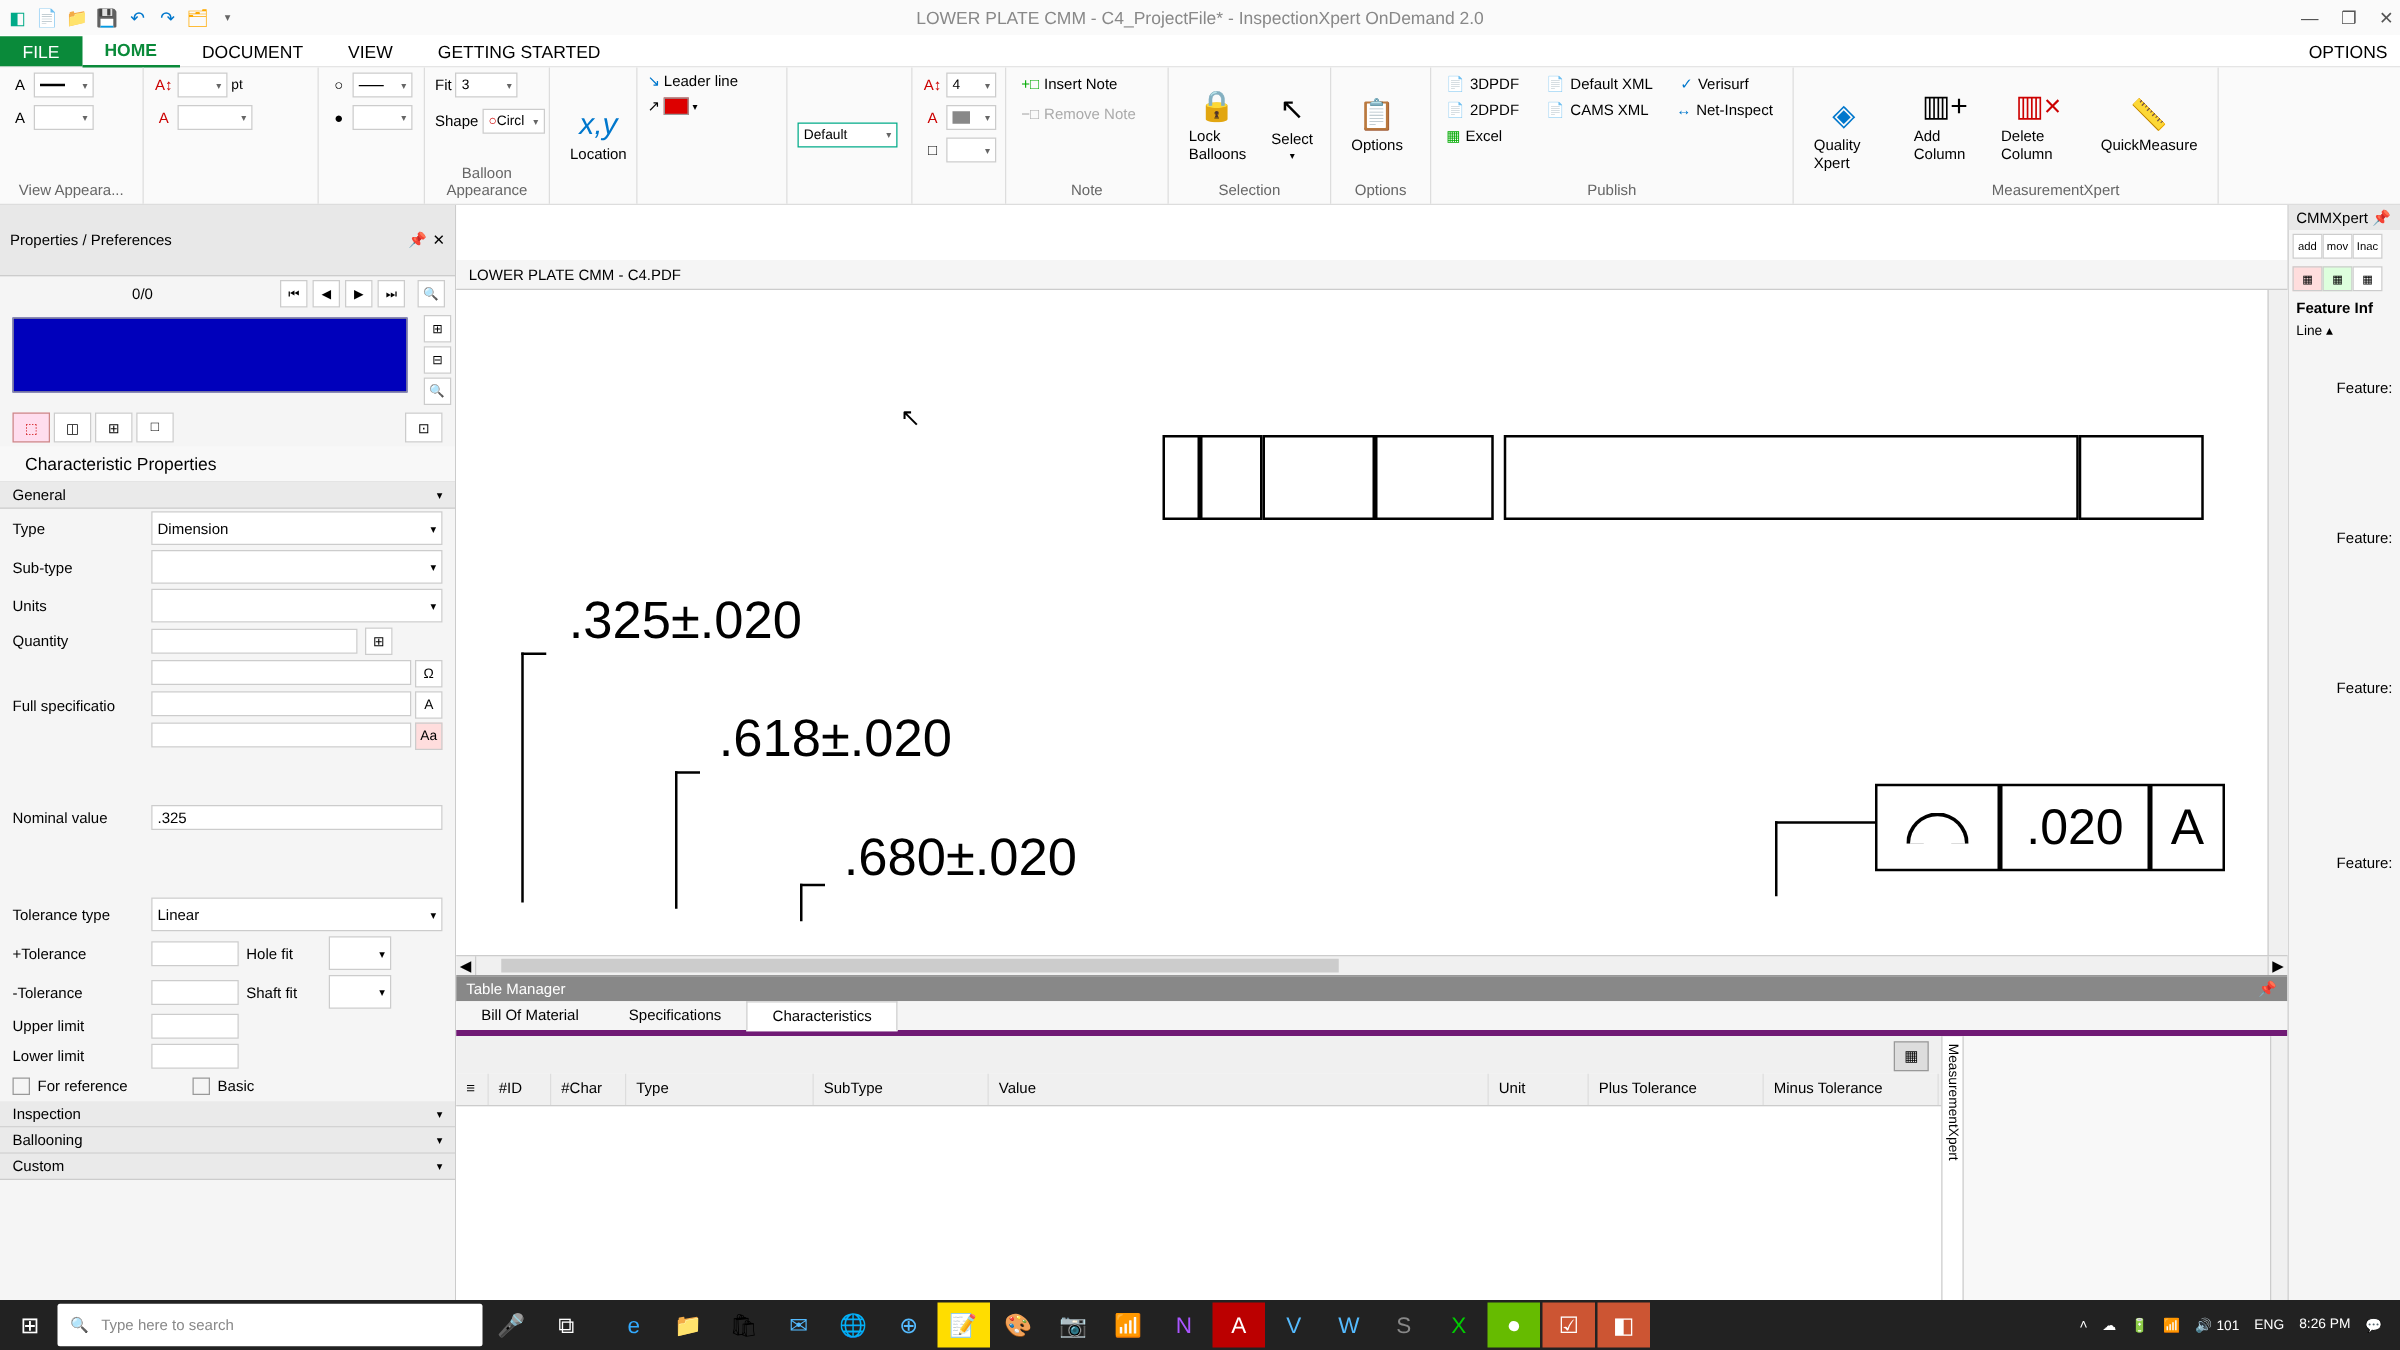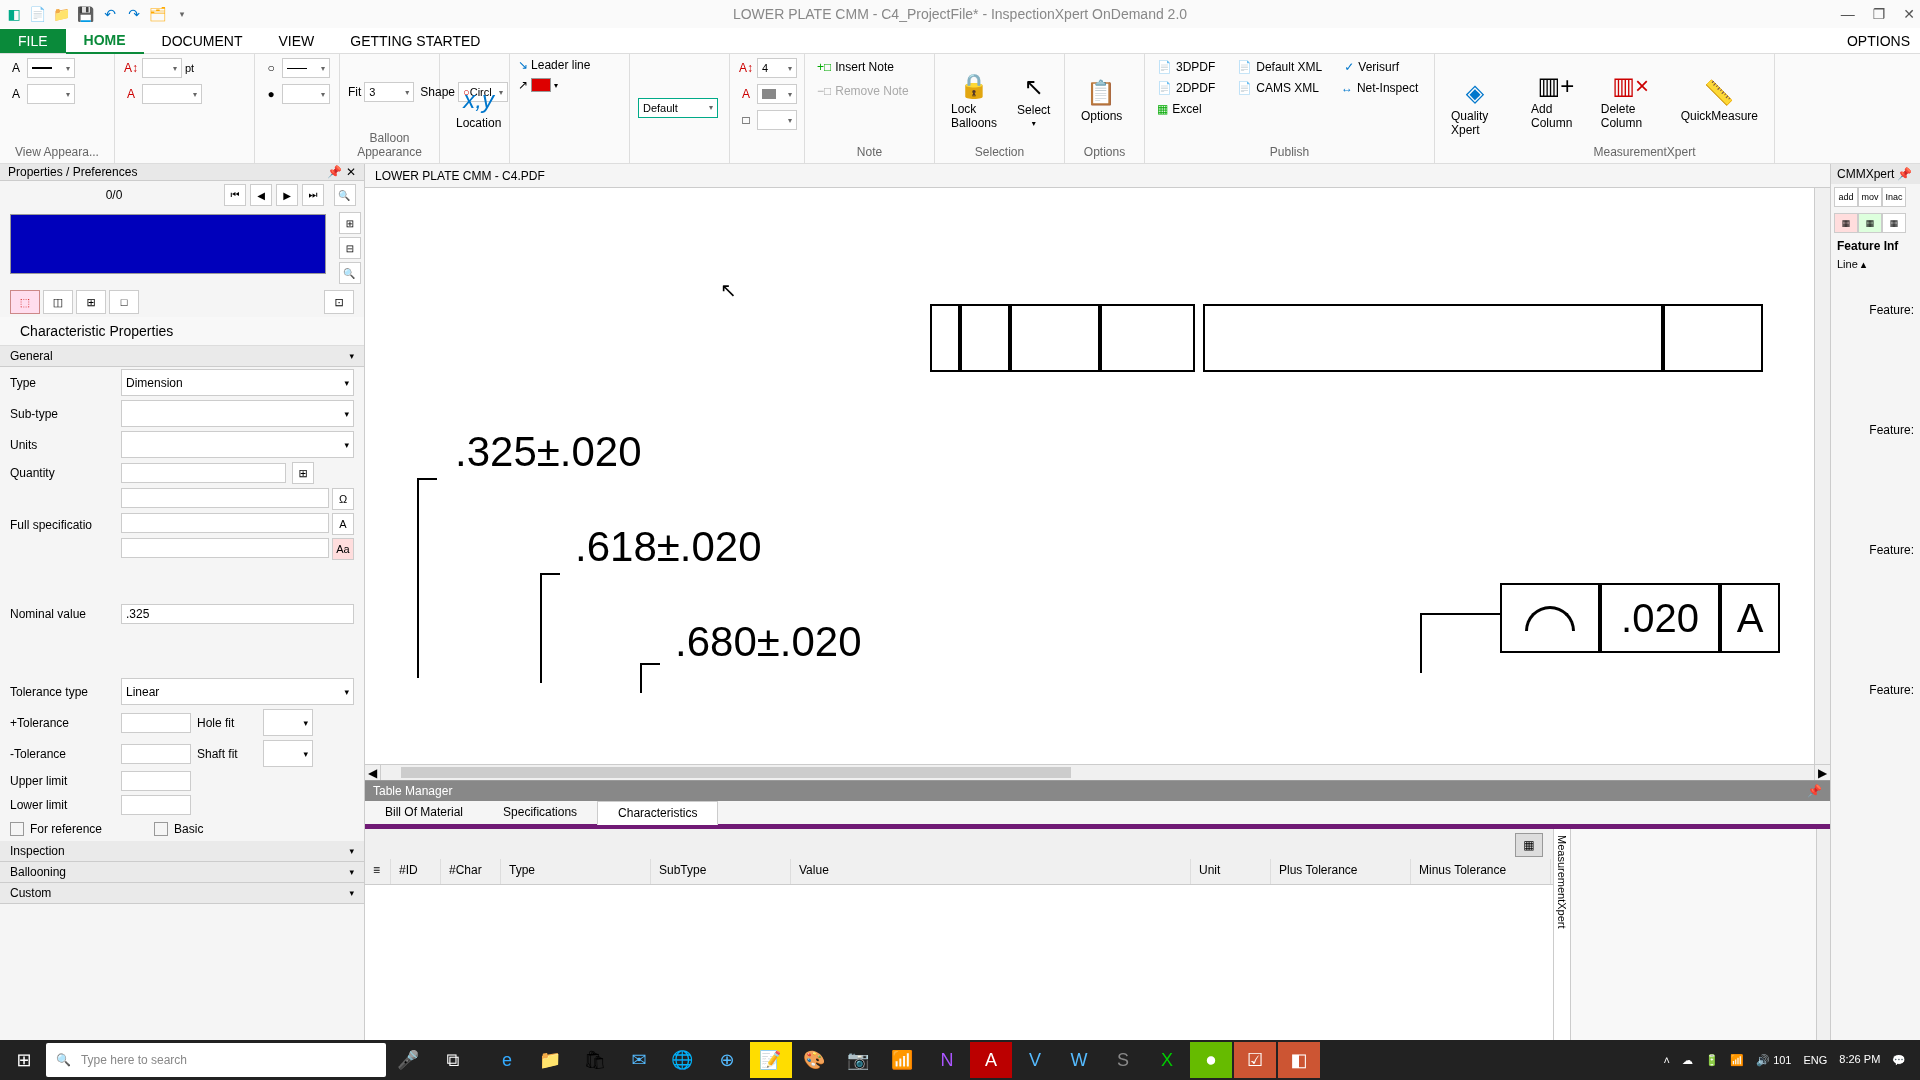--- a/index.html
+++ b/index.html
@@ -27,21 +27,21 @@
 .ribbon-btn-label { font-size: 12px; }
 .ribbon-small-row { display: flex; align-items: center; gap: 3px; margin-bottom: 3px; }
 .ribbon-dropdown { border: 1px solid #ccc; background: #fff; height: 20px; min-width: 40px; font-size: 11px; padding: 0 4px; display: flex; align-items: center; }
 .ribbon-dropdown::after { content: "▾"; margin-left: auto; font-size: 8px; color: #666; }
 .ribbon-color-swatch { width: 20px; height: 14px; border: 1px solid #999; }
 .ribbon-small-icon { width: 16px; height: 16px; display: flex; align-items: center; justify-content: center; font-size: 12px; }
 .ribbon-text-item { display: flex; align-items: center; gap: 4px; font-size: 12px; padding: 2px 4px; }
 
 .main-area { display: flex; height: calc(100% - 28px - 26px - 110px - 40px); }
 .left-panel { width: 365px; background: #f5f5f5; border-right: 1px solid #ccc; display: flex; flex-direction: column; }
-.panel-header { background: #e8e8e8; padding: 1px 8px; font-size: 12px; display: flex; align-items: center; border-bottom: 1px solid #ccc; }
+.panel-header { background: #e8e8e8; padding: 21px 8px; font-size: 12px; display: flex; align-items: center; border-bottom: 1px solid #ccc; }
 .panel-header-icons { margin-left: auto; display: flex; gap: 4px; }
 .nav-row { padding: 3px 8px; display: flex; align-items: center; gap: 4px; }
 .nav-counter { flex: 1; text-align: center; font-size: 12px; }
 .nav-btn { width: 22px; height: 22px; border: 1px solid #ccc; background: #fff; display: flex; align-items: center; justify-content: center; cursor: pointer; font-size: 10px; }
 .preview-box { margin: 5px 10px; height: 60px; background: #0000bb; border: 1px solid #999; }
 .preview-toolbar { display: flex; gap: 3px; padding: 3px 10px; }
 .preview-tb-btn { width: 30px; height: 24px; border: 1px solid #ccc; background: #fff; display: flex; align-items: center; justify-content: center; font-size: 11px; }
 .preview-tb-btn.active { background: #fde; border-color: #c88; }
 
 .props-section-title { padding: 6px 20px; font-size: 14px; border-bottom: 1px solid #ddd; background: #f8f8f8; }
@@ -53,21 +53,21 @@
 .prop-select { flex: 1; border: 1px solid #ccc; background: #fff; height: 27px; font-size: 12px; padding: 0 4px; display: flex; align-items: center; }
 .prop-select::after { content: "▾"; margin-left: auto; font-size: 9px; }
 .prop-icon-btn { width: 22px; height: 22px; border: 1px solid #ccc; background: #fff; display: flex; align-items: center; justify-content: center; font-size: 11px; }
 .prop-checkbox { width: 14px; height: 14px; border: 1px solid #999; }
 .tol-row { display: flex; align-items: center; padding: 2px 10px; gap: 6px; }
 .tol-row .prop-label { width: 105px; }
 .tol-row .short-input { width: 70px; border: 1px solid #ccc; height: 20px; font-size: 12px; }
 .tol-row .fit-label { width: 60px; font-size: 12px; }
 
 .center-area { flex: 1; display: flex; flex-direction: column; background: #fff; }
-.doc-tab { height: 24px; display: flex; align-items: center; padding: 0 10px; font-size: 12px; border-bottom: 1px solid #ccc; background: #f5f5f5; }
+.doc-tab { height: 24px; display: flex; align-items: center; padding: 0 10px; font-size: 12px; border-bottom: 1px solid #ccc; background: #f5f5f5; margin-top: 44px; }
 .viewport { flex: 1; background: #fff; position: relative; overflow: hidden; }
 .dim-text { position: absolute; font-family: Arial; font-size: 42px; font-weight: 400; }
 .vscroll { position: absolute; right: 0; top: 0; bottom: 0; width: 16px; background: #f0f0f0; border-left: 1px solid #ccc; }
 .hscroll { height: 16px; background: #f0f0f0; border-top: 1px solid #ccc; display: flex; }
 .hscroll-track { flex: 1; position: relative; }
 .hscroll-thumb { position: absolute; left: 20px; width: 670px; top: 2px; bottom: 2px; background: #ccc; }
 
 .table-manager { height: 260px; border-top: 1px solid #999; display: flex; flex-direction: column; }
 .tm-header { background: #888; color: #fff; padding: 3px 8px; font-size: 12px; display: flex; }
 .tm-header-icons { margin-left: auto; }
@@ -175,21 +175,21 @@
       </div>
       <div class="ribbon-small-row">
         <span class="ribbon-small-icon">●</span>
         <div class="ribbon-dropdown" style="width:48px"></div>
       </div>
     </div>
     <div class="ribbon-group-label"></div>
   </div>
 
   <div class="ribbon-group" style="width:100px">
-    <div class="ribbon-group-body" style="flex-direction:row;align-items:center;gap:6px">
+    <div class="ribbon-group-body" style="flex-direction:column;align-items:flex-start;gap:6px">
       <div class="ribbon-small-row">
         <span style="font-size:12px">Fit</span>
         <div class="ribbon-dropdown" style="width:50px">
             <span>3</span>
           </div>
       </div>
       <div class="ribbon-small-row">
         <span style="font-size:12px">Shape</span>
         <div class="ribbon-dropdown" style="width:50px">
             <span style="color:#c00">○ </span>

